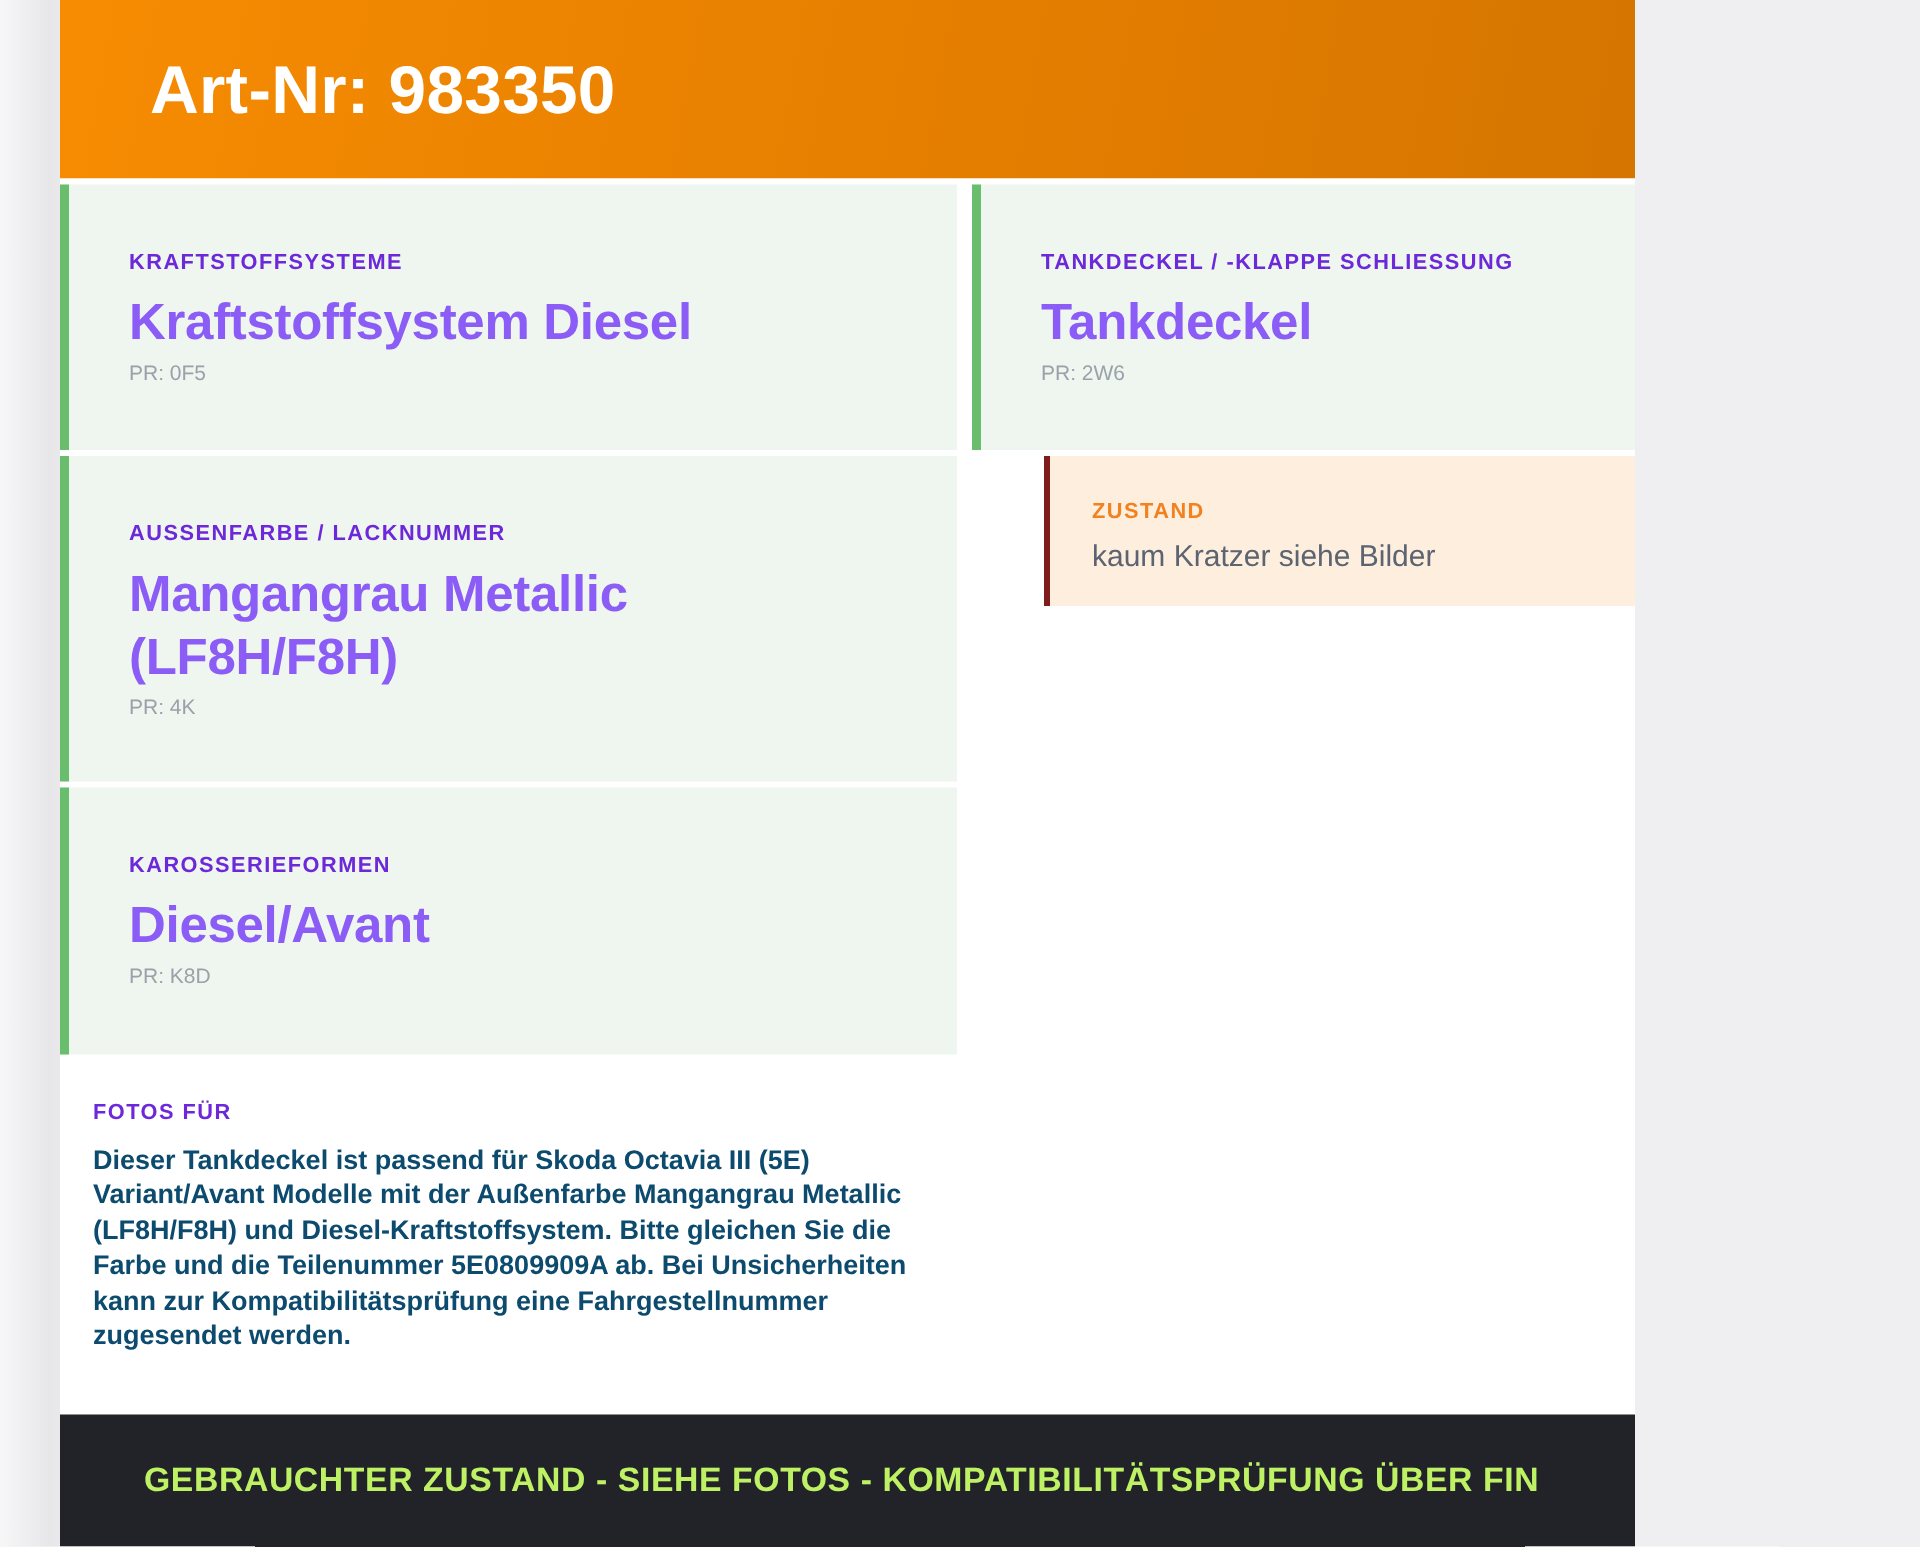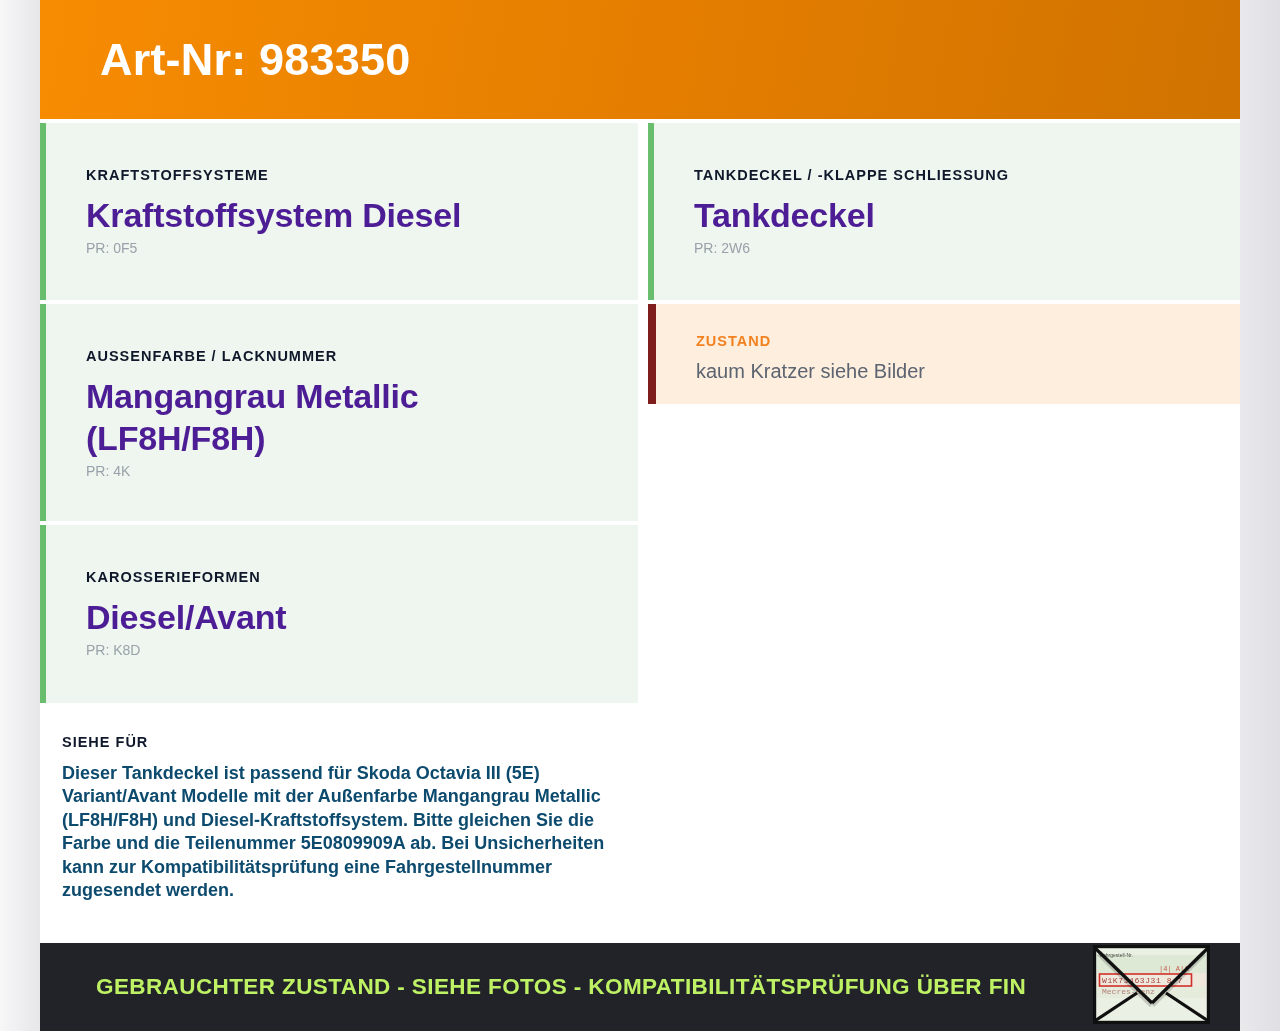--- a/index.html
+++ b/index.html
@@ -3,21 +3,21 @@
 <meta charset="utf-8">
 <style>
   html,body{margin:0;padding:0;}
   body{
     font-family:"Liberation Sans", sans-serif;
     background:#efeff1;
     -webkit-font-smoothing:antialiased;
   }
   .page{
     position:relative;
-    width:1280px;height:1031px;
+    width:1090px;height:1031px;
     overflow:hidden;
     background:linear-gradient(to right,#f7f7f8 0%,#e7e7ea 3%,#e7e7ea 3.2%,#f4f4f6 6%,#f4f4f6 94%,#e9e9ec 97%,#dfdfe4 100%);
   }
   .sheet{
     position:absolute;
     left:40px;top:0;
     width:1200px;height:1031px;
     background:#ffffff;
     display:flex;flex-direction:column;
   }
@@ -49,35 +49,36 @@
     margin-bottom:4px;
     overflow:hidden;
   }
   .card.green{
     background:#eef6ef;
     border-left:6px solid #68be6c;
     padding:43px 36px 0 40px;
   }
   .card.orange{
     background:#fdeede;
-    border-left:8px solid #7f1d1d;
-    padding:28px 36px 0 40px;
+    border-left:4px solid #7f1d1d;
+    padding:28px 36px 0 28px;
+    margin-left:48px;
   }
   .card.plain{
     background:#ffffff;
     padding:26px 16px 0 22px;
   }
   .card-label{
-    font-size:14.5px;font-weight:700;color:#0f172a;
+    font-size:14.5px;font-weight:700;color:#6d28d9;
     letter-spacing:1px;line-height:1.32;
   }
   .card.orange .card-label{color:#f28120;}
   .card-title{
     margin:9px 0 0 0;
-    font-size:34px;font-weight:700;color:#4c1d95;
+    font-size:34px;font-weight:700;color:#8b5cf6;
     line-height:1.25;letter-spacing:-0.2px;
   }
   .card-pr{
     margin-top:3px;
     font-size:14px;font-weight:400;color:#9aa1aa;
   }
   .zustand-text{
     margin-top:9px;
     font-size:20px;color:#5b6470;font-weight:400;
   }
@@ -129,21 +130,21 @@
           <div class="card-pr">PR: 4K</div>
         </section>
 
         <section class="card green" style="height:178px">
           <div class="card-label">KAROSSERIEFORMEN</div>
           <h2 class="card-title">Diesel/Avant</h2>
           <div class="card-pr">PR: K8D</div>
         </section>
 
         <section class="card plain" style="height:233px">
-          <div class="card-label">SIEHE FÜR</div>
+          <div class="card-label">FOTOS FÜR</div>
           <p class="passt-body" style="margin-bottom:0">Dieser Tankdeckel ist passend für Skoda Octavia III (5E) Variant/Avant Modelle mit der Außenfarbe Mangangrau Metallic (LF8H/F8H) und Diesel-Kraftstoffsystem. Bitte gleichen Sie die Farbe und die Teilenummer 5E0809909A ab. Bei Unsicherheiten kann zur Kompatibilitätsprüfung eine Fahrgestellnummer zugesendet werden.</p>
         </section>
 
       </div>
 
       <div class="col col-right">
 
         <section class="card green" style="height:177px">
           <div class="card-label">TANKDECKEL / -KLAPPE SCHLIESSUNG</div>
           <h2 class="card-title">Tankdeckel</h2>

